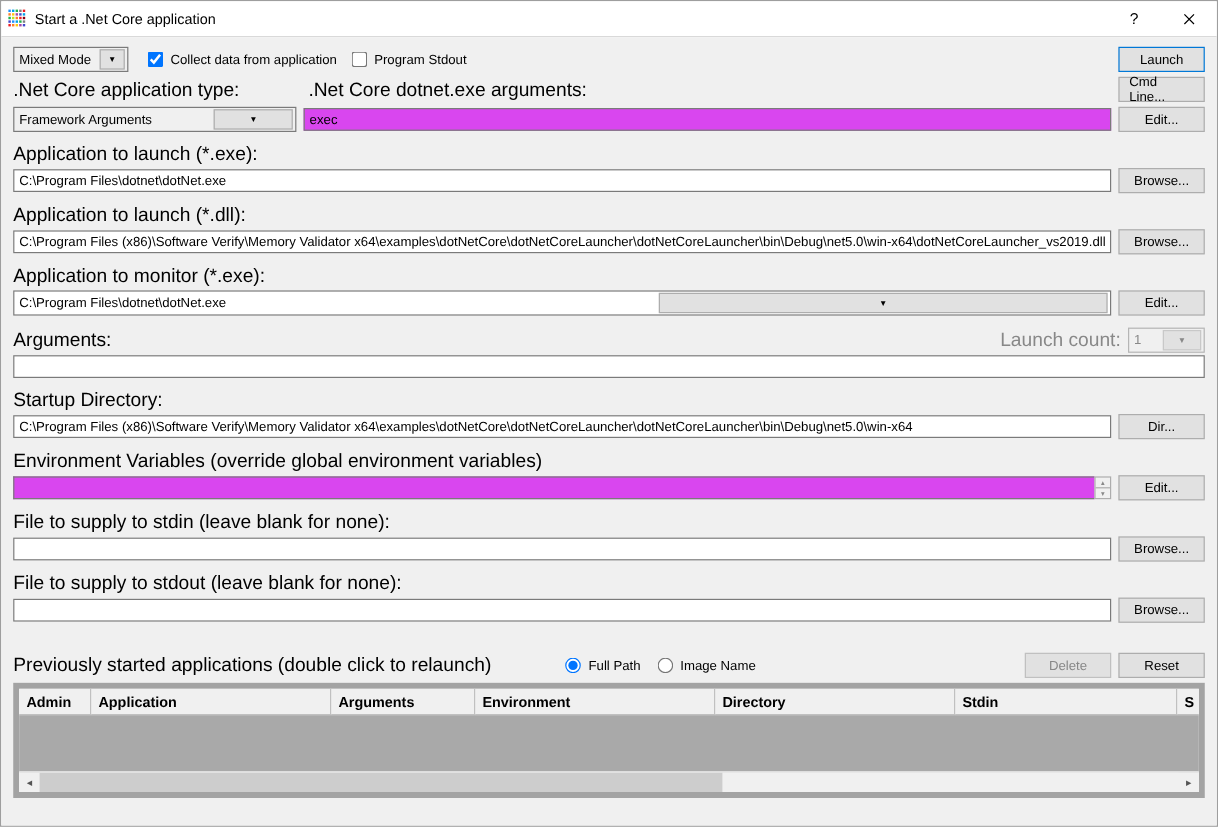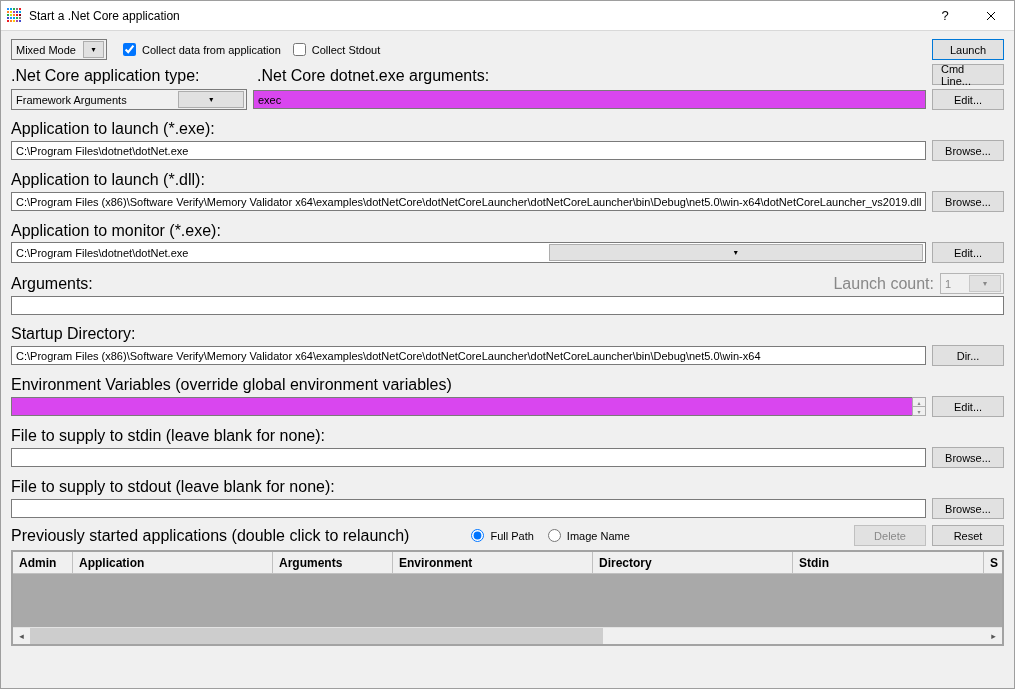--- a/index.html
+++ b/index.html
@@ -111,21 +111,21 @@
     width: 13px; height: 13px;
   }
 
   .fill { flex: 1 1 auto; }
   .tiny-gap { height: 4px; }
 
   .label-row { margin-top: 10px; margin-bottom: 2px; }
 
   
   .grid-wrap {
-    border: 2px solid #a3a3a3;
+    border: 5px solid #a3a3a3;
     background: #fff;
     height: 96px;
     display: flex;
     flex-direction: column;
     margin-top: 4px;
   }
   .grid-head {
     display: flex;
     background: #f0f0f0;
     font-weight: bold;
@@ -233,21 +233,21 @@
     <div class="combo" style="width:96px">
       <span>Mixed Mode</span>
       <span class="arrow"></span>
     </div>
     <label class="chk" style="margin-left:10px">
       <input type="checkbox" checked="" style="">
       <span>Collect data from application</span>
     </label>
     <label class="chk" style="margin-left:6px">
       <input type="checkbox" style="">
-      <span>Collect Stdout</span>
+      <span>Program Stdout</span>
     </label>
     <div class="fill"></div>
     <div class="btn primary" style="width:72px">Launch</div>
   </div>
 
   <div class="tiny-gap"></div>
   <div class="row" style="justify-content:flex-end">
     <div class="btn" style="width:72px">Cmd Line...</div>
   </div>
 
@@ -322,21 +322,21 @@
     <input type="text" style="flex: 1 1 0%;" value="">
     <div class="btn" style="width:72px">Browse...</div>
   </div>
 
   <div class="lbl label-row">File to supply to stdout (leave blank for none):</div>
   <div class="row">
     <input type="text" style="flex: 1 1 0%;" value="">
     <div class="btn" style="width:72px">Browse...</div>
   </div>
 
-  <div class="row" style="margin-top:6px">
+  <div class="row" style="margin-top:25px">
     <div class="lbl">Previously started applications (double click to relaunch)</div>
     <div style="width:50px"></div>
     <label class="chk">
       <input type="radio" name="pathmode" checked="" style="">
       <span>Full Path</span>
     </label>
     <label class="chk" style="margin-left:8px">
       <input type="radio" name="pathmode" style="">
       <span>Image Name</span>
     </label>

